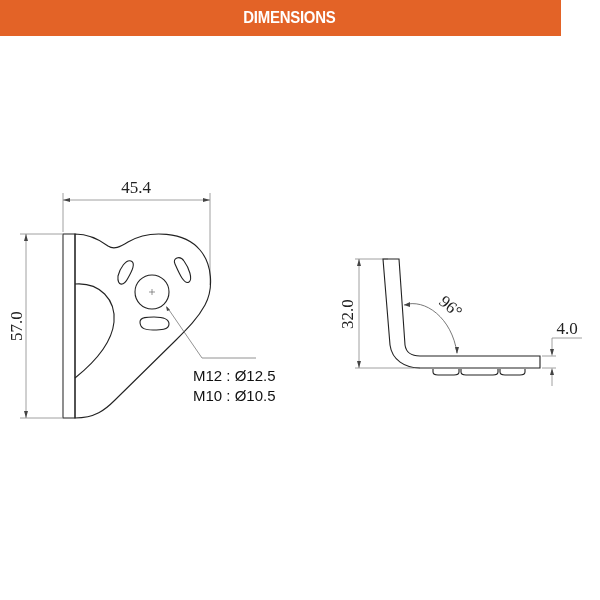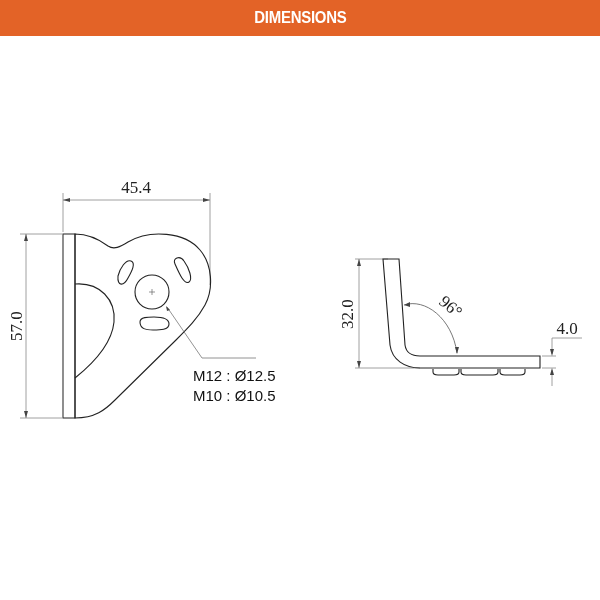--- a/index.html
+++ b/index.html
@@ -1,19 +1,19 @@
 <!DOCTYPE html>
 <html><head>
 <meta charset="utf-8">
 <style>
   html, body { margin: 0; padding: 0; background: #ffffff; }
   body { width: 600px; height: 600px; position: relative; overflow: hidden; font-family: "Liberation Sans", sans-serif; }
   .banner {
-    position: absolute; left: 0; top: 0; width: 600px; height: 36px;
-    background: #e36327; display: flex; align-items: center; justify-content: center;
+    position: absolute; left: 0; top: 0; width: 544px; height: 36px;
+    background: #e36327; display: flex; align-items: center; justify-content: center; padding-left: 17px;
   }
   .banner-title {
     color: #ffffff; font-family: "Liberation Sans", sans-serif; font-weight: bold;
     font-size: 17px; letter-spacing: -0.3px; transform: scaleX(0.88);
   }
   svg.drawing { position: absolute; left: 0; top: 0; }
   .dimtext { font-family: "Liberation Serif", serif; font-size: 17px; fill: #222; }
   .calltext { font-family: "Liberation Sans", sans-serif; font-size: 15px; fill: #111; }
 </style>
 </head>

